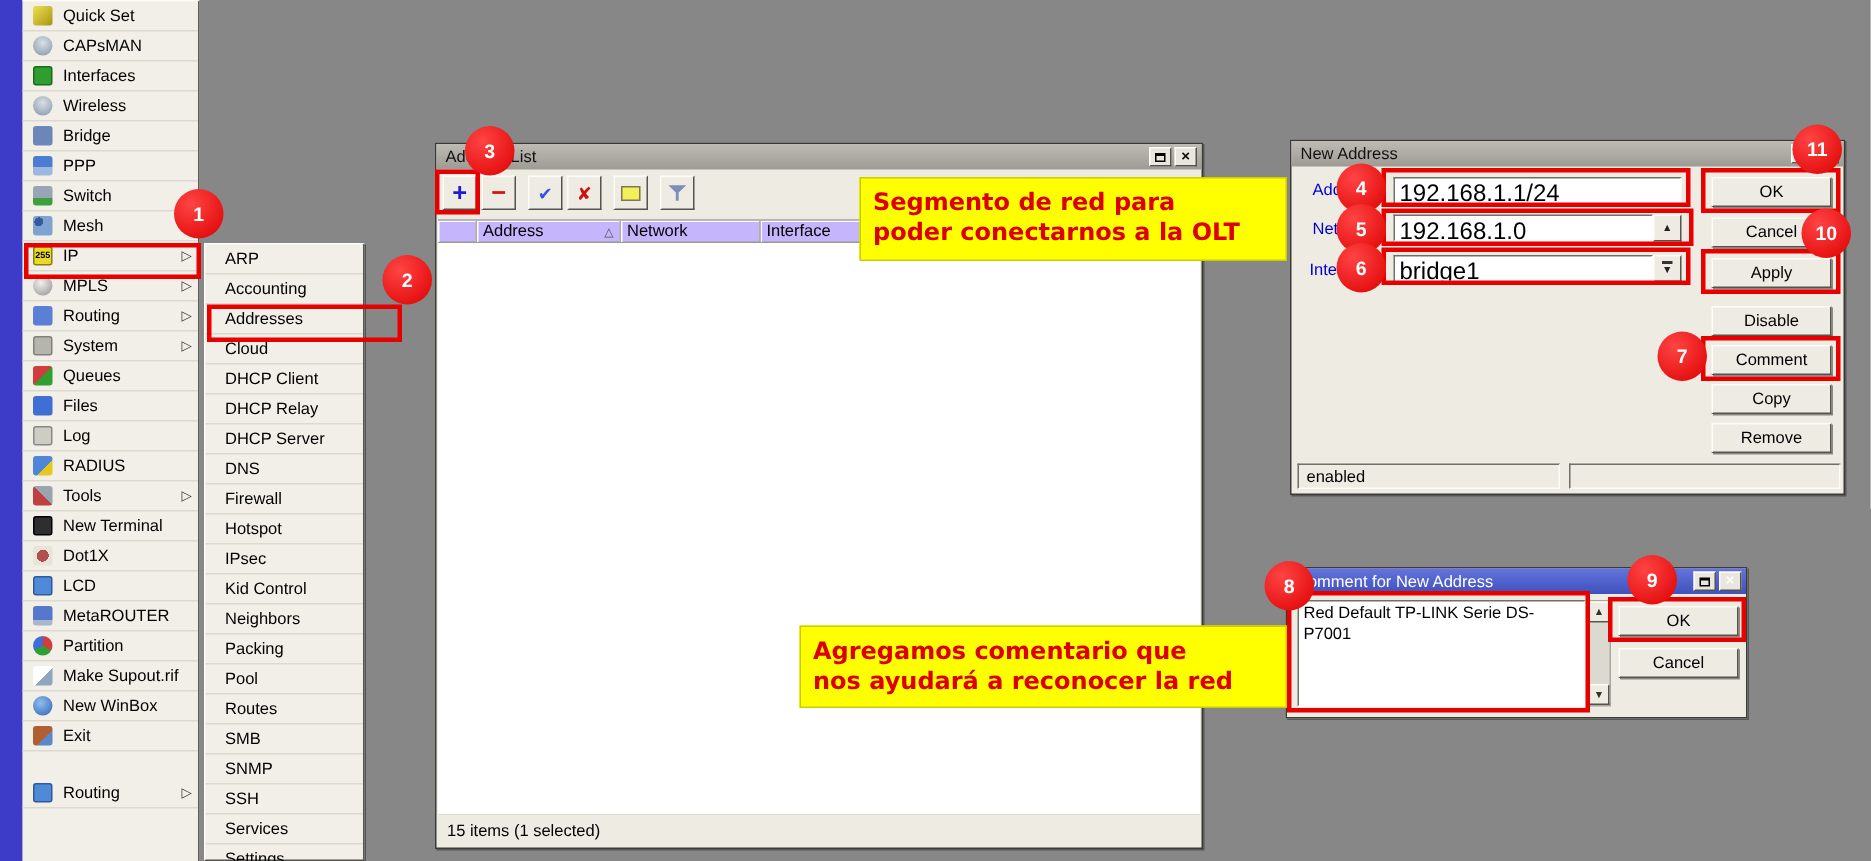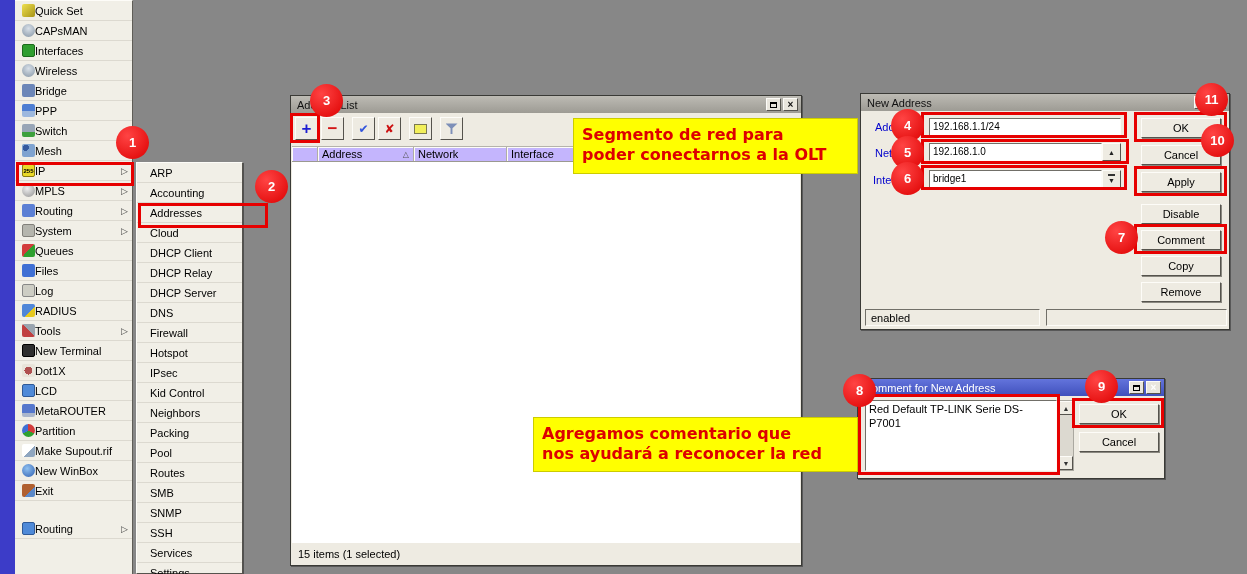--- a/index.html
+++ b/index.html
@@ -13,21 +13,21 @@
   *{box-sizing:border-box;margin:0;padding:0}
   html,body{width:1247px;height:574px}
   body{font-family:"Liberation Sans","DejaVu Sans",sans-serif;font-size:11px;color:#000}
   #screen{position:relative;width:1247px;height:574px;overflow:hidden;background:var(--desktop)}
 
   
   #blue-strip{position:absolute;left:0;top:0;width:15px;height:574px;background:#3c3cc8}
   #main-menu{position:absolute;left:15px;top:0;width:118px;height:574px;background:var(--panel);
     border-right:1px solid #5f5d57;border-top:1px solid var(--lightedge)}
   .menu-row{height:20px;display:flex;align-items:center;padding:0 4px 0 7px;border-bottom:1px solid #dcd9d0;cursor:default}
-  .menu-row .lbl{white-space:nowrap}
+  .menu-row .lbl{margin-left:7px;white-space:nowrap}
   .menu-row .arrow{margin-left:auto;color:#444;font-size:9px}
   .menu-gap{height:18px;border-bottom:none}
   .mi{width:13px;height:13px;flex:none;border-radius:2px;display:flex;align-items:center;justify-content:center;overflow:hidden}
   .ic-wand-icon{background:linear-gradient(135deg,#efe04e,#a79417)}
   .ic-capsman-icon,.ic-wireless-icon{background:radial-gradient(circle at 50% 35%,#d8e0e8,#8494a4);border-radius:50%}
   .ic-interfaces-icon{background:#2f9e2f;border:1px solid #1c6b1c}
   .ic-bridge-icon{background:#6c86b8}
   .ic-ppp-icon{background:linear-gradient(#4d7dd2 55%,#9db8de 55%)}
   .ic-switch-icon{background:linear-gradient(#98a5b6 60%,#3da03d 60%)}
   .ic-mesh-icon{background:radial-gradient(circle at 30% 30%,#355a9e 3px,#7fa3d0 3px)}
@@ -65,21 +65,21 @@
   .tb-btn{width:15px;height:13px;background:#e9e6dd;border:1px solid;border-color:var(--lightedge) var(--darkedge) var(--darkedge) var(--lightedge);
     display:flex;align-items:center;justify-content:center;margin-left:2px;cursor:default}
   .glyph-max{width:7px;height:6px;border:1px solid #000;border-top-width:2px}
   .glyph-close{font-size:10px;font-weight:bold;line-height:1}
 
   .btn{position:absolute;width:80px;height:20px;background:var(--body);
     border:1px solid;border-color:var(--lightedge) var(--darkedge) var(--darkedge) var(--lightedge);
     box-shadow:1px 1px 0 #8a8880;display:flex;align-items:center;justify-content:center;font-size:11px;cursor:default}
   .field{position:absolute;height:18px;background:#fff;border:1px solid;
     border-color:#716f68 var(--lightedge) var(--lightedge) #716f68;
-    font-size:10px;padding:2px 3px;white-space:nowrap;overflow:hidden}
+    font-size:16px;padding:2px 3px;white-space:nowrap;overflow:hidden}
   .mini-btn{position:absolute;width:19px;height:18px;background:var(--body);
     border:1px solid;border-color:var(--lightedge) var(--darkedge) var(--darkedge) var(--lightedge);
     display:flex;flex-direction:column;align-items:center;justify-content:center;font-size:7px;color:#222;cursor:default}
   .drop-bar{width:7px;border-top:2px solid #333;margin-bottom:1px}
   .sunken{background:var(--body);border:1px solid;border-color:#716f68 var(--lightedge) var(--lightedge) #716f68}
   .bluelabel{position:absolute;color:#0000cc;font-size:11px}
 
   
   #al-toolbar{position:absolute;left:4px;top:21px;height:24px;display:flex}
   .tool-btn{width:23px;height:23px;background:var(--body);margin-right:3px;
@@ -433,16 +433,16 @@
     <div class="rbox" style="left:1072px;top:398px;width:92px;height:30px"></div>
   <div class="circle" style="left: 116px; top: 126px;">1</div>
       <div class="circle" style="left: 255px; top: 170px;">2</div>
       <div class="circle" style="left: 310px; top: 84px;">3</div>
       <div class="circle" style="left: 891px; top: 109px;">4</div>
       <div class="circle" style="left: 891px; top: 136px;">5</div>
       <div class="circle" style="left: 891px; top: 162px;">6</div>
       <div class="circle" style="left: 1105px; top: 221px;">7</div>
       <div class="circle" style="left: 843px; top: 374px;">8</div>
       <div class="circle" style="left: 1085px; top: 370px;">9</div>
-      <div class="circle" style="left: 1201px; top: 124px;">10</div>
+      <div class="circle" style="left: 1201px; top: 139px;">10</div>
       <div class="circle" style="left: 1195px; top: 83px;">11</div>
     </div>
 </div>
 
 </body></html>

